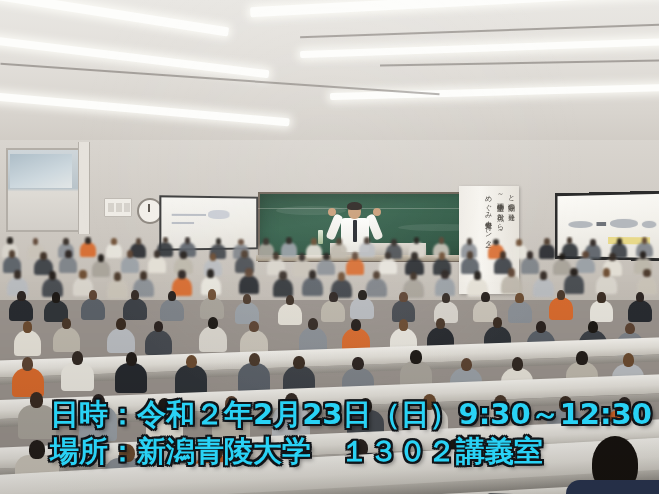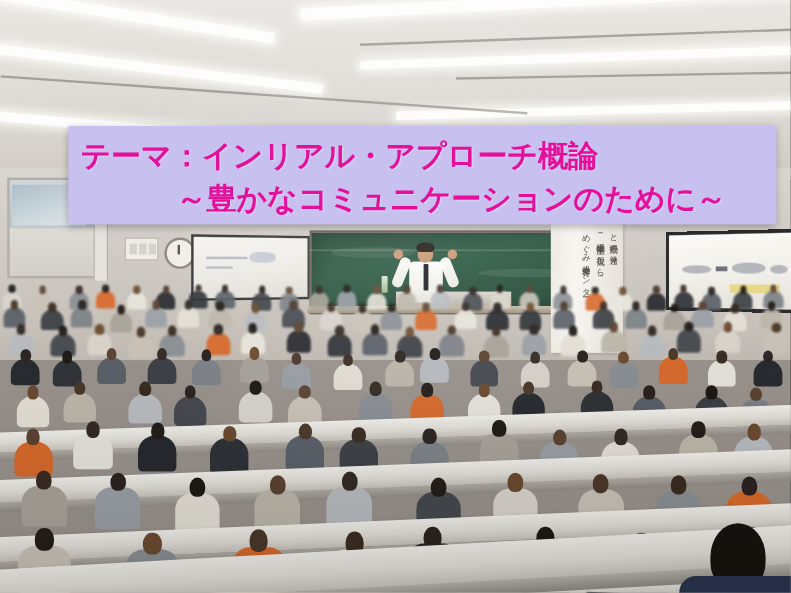--- a/index.html
+++ b/index.html
@@ -608,19 +608,19 @@
         <div class="desk" style="left: -60px; top: 218px; width: 860px; height: 34px; transform: rotate(-3.2deg);"></div>
         <div class="desk-side" style="left: -60px; top: 250px; width: 860px; height: 12px; transform: rotate(-3.2deg);"></div>
         <div class="head" style="left: 592px; top: 200px; width: 46px; height: 56px; background: rgb(23, 19, 15);"></div>
         <div class="torso" style="left: 566px; top: 244px; width: 110px; height: 60px; background: rgb(42, 53, 80);"></div>
       </div>
 
     <div class="photo-grade"></div>
   </div>
 
 
-  <div class="subtitle-box">
-    <div class="subtitle-line sub1">テーマ：インリアル・アプローチ概論</div>
-    <div class="subtitle-line sub2">～豊かなコミュニケーションのために～</div>
+
+  <div class="footer">
+    <div class="footer-line">日時：令和２年2月23日（日）9:30～12:30</div>
+    <div class="footer-line">場所：新潟青陵大学　１３０２講義室</div>
   </div>
 
-
 </div>
 
 </body></html>

